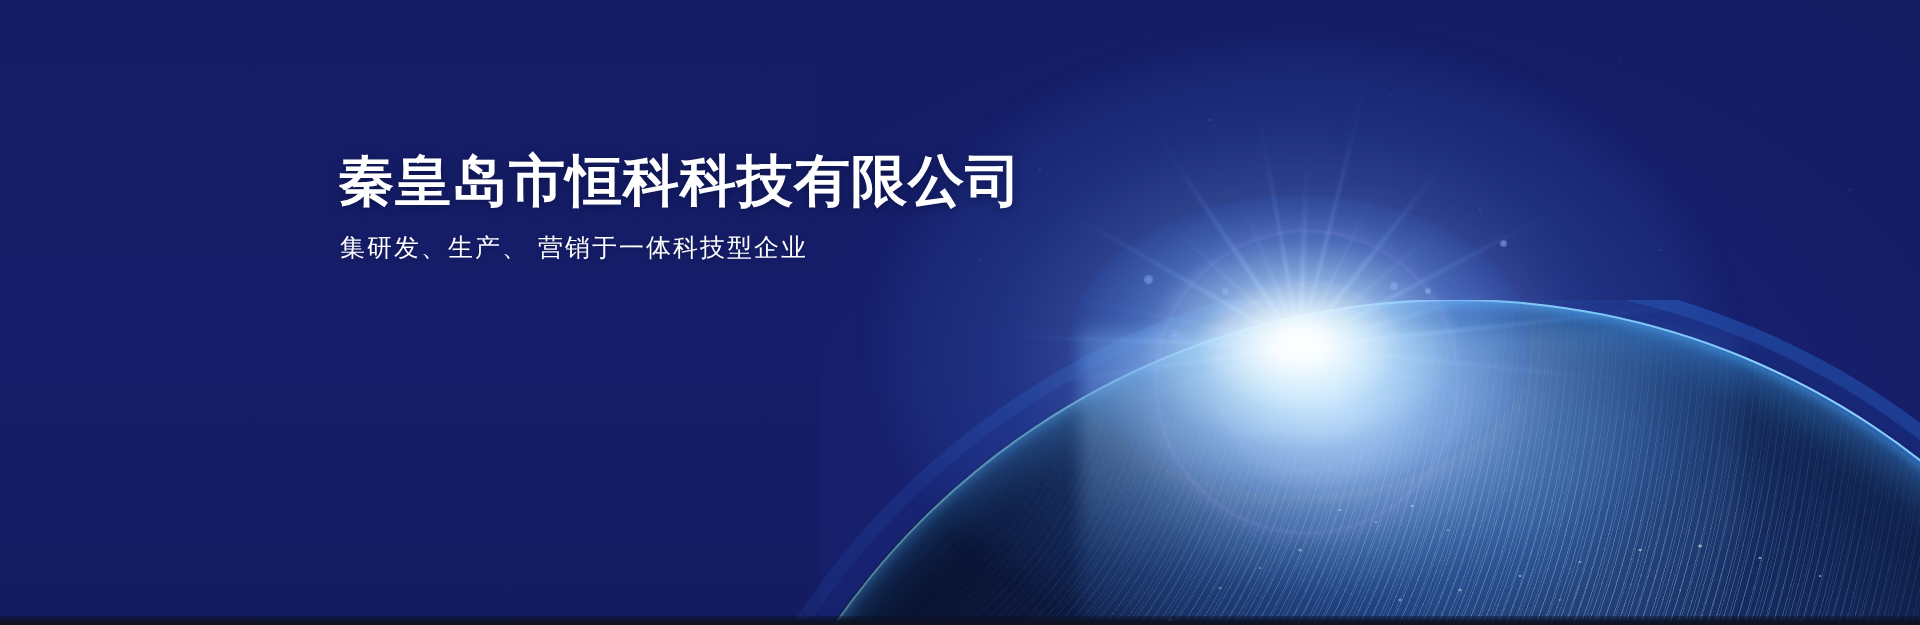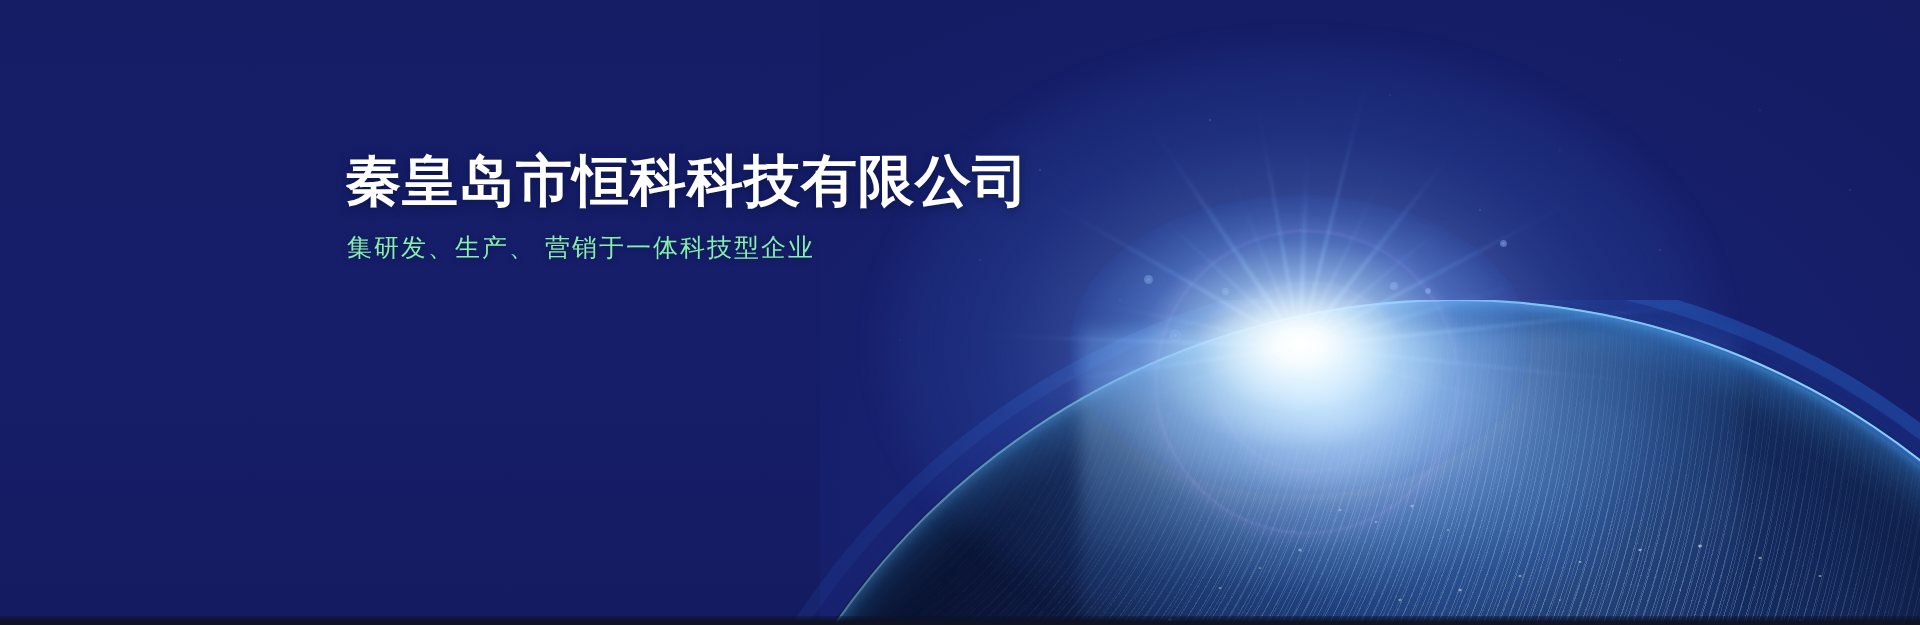--- a/index.html
+++ b/index.html
@@ -326,40 +326,40 @@
   .bottom-band {
     position: absolute;
     left: 0; bottom: 0;
     width: 100%; height: 9px;
     background: linear-gradient(180deg, rgba(10,14,40,.35) 0%, rgba(14,18,34,.92) 60%, rgba(16,20,34,1) 100%);
   }
 
   
   .copy {
     position: absolute;
-    left: 345px;
+    left: 338px;
     top: 148px;
     z-index: 40;
   }
   .headline {
     margin: 0;
     font-size: 56px;
     font-weight: 700;
     line-height: 1.18;
     color: #ffffff;
     letter-spacing: 1px;
     white-space: nowrap;
     text-shadow: 0 2px 10px rgba(6,12,50,.55);
   }
   .subline {
     margin: 16px 0 0 2px;
     font-size: 25px;
     font-weight: 400;
     line-height: 1.4;
-    color: #86efac;
+    color: #ffffff;
     letter-spacing: 2px;
     white-space: nowrap;
     text-shadow: 0 1px 6px rgba(6,12,50,.45);
   }
 </style>
 </head>
 <body>
 
 <div id="banner">
 

